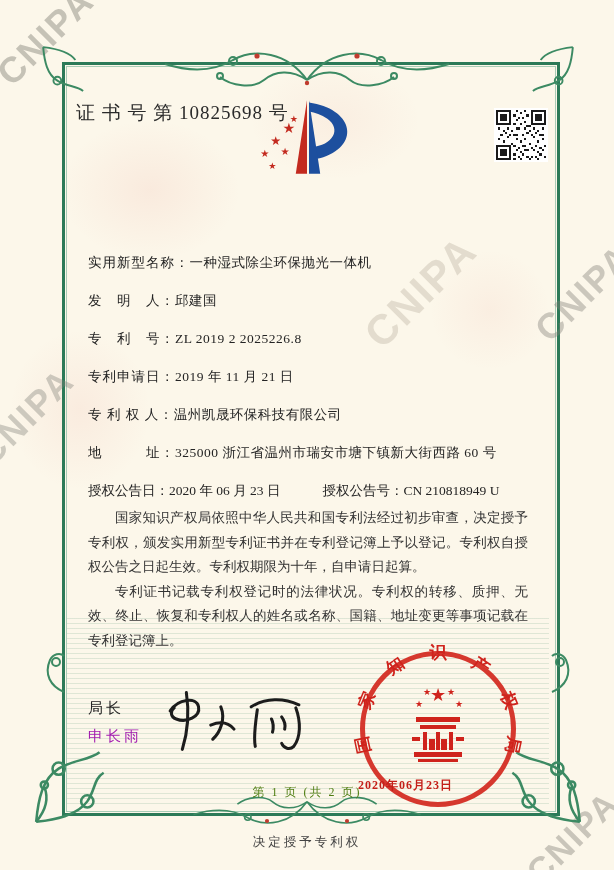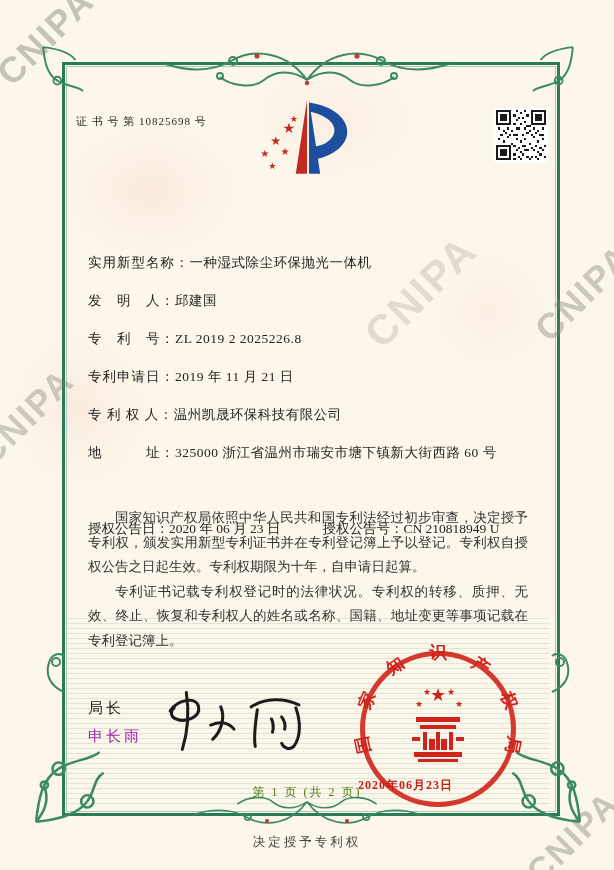--- a/index.html
+++ b/index.html
@@ -27,33 +27,33 @@
   .wm-tl{left:-14px;top:16px;font-size:36px;color:rgba(130,128,120,0.45);}
   .wm-mid{left:352px;top:268px;font-size:42px;color:rgba(160,150,132,0.28);}
   .wm-right{left:524px;top:272px;font-size:36px;color:rgba(130,128,120,0.40);}
   .wm-left{left:-34px;top:396px;font-size:36px;color:rgba(130,128,120,0.38);}
   .wm-br{left:516px;top:818px;font-size:34px;color:rgba(130,128,120,0.42);}
 
   
   .orn{position:absolute;pointer-events:none;}
 
   
-  .cert-no{position:absolute;left:76px;top:114px;font-size:11px;color:#2a2a2a;letter-spacing:1px;}
+  .cert-no{position:absolute;left:76px;top:100px;font-size:19px;color:#2a2a2a;letter-spacing:1px;}
   .logo{position:absolute;left:252px;top:94px;width:112px;height:86px;}
   .qr{position:absolute;left:494px;top:108px;width:54px;height:54px;}
   .title{position:absolute;left:0;top:178px;width:614px;text-align:center;
          font-size:31px;font-weight:bold;letter-spacing:7px;color:#141414;}
 
   
   .fields{position:absolute;left:88px;top:254px;width:442px;}
   .frow{display:flex;align-items:baseline;height:38px;font-size:13.5px;color:#242424;}
   .frow .lbl{letter-spacing:1px;white-space:pre;}
   .frow .val{letter-spacing:0.5px;}
   .grant-row{display:flex;align-items:baseline;height:34px;font-size:13.5px;color:#242424;}
-  .grant-row .pair2{margin-left:42px;margin-top:38px;}
+  .grant-row .pair2{margin-left:42px;}
 
   
   .paras{position:absolute;left:88px;top:506px;width:440px;font-size:13.5px;line-height:24.5px;
          color:#333;text-align:justify;}
   .paras p{margin:0;text-indent:2em;}
 
   
   .director-role{position:absolute;left:88px;top:699px;font-size:15px;letter-spacing:3px;color:#222;font-family:Liberation Mono, monospace;}
   .director-name{position:absolute;left:88px;top:727px;font-size:15px;letter-spacing:3px;color:#a21caf;}
   .signature{position:absolute;left:158px;top:680px;width:152px;height:82px;}

